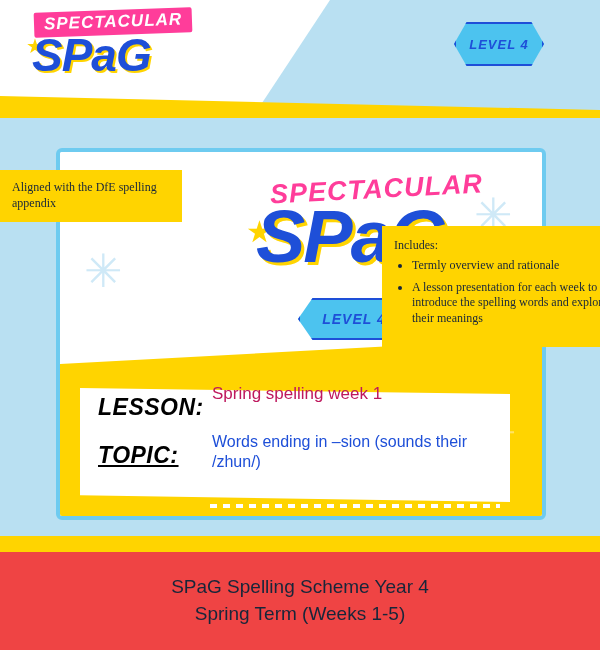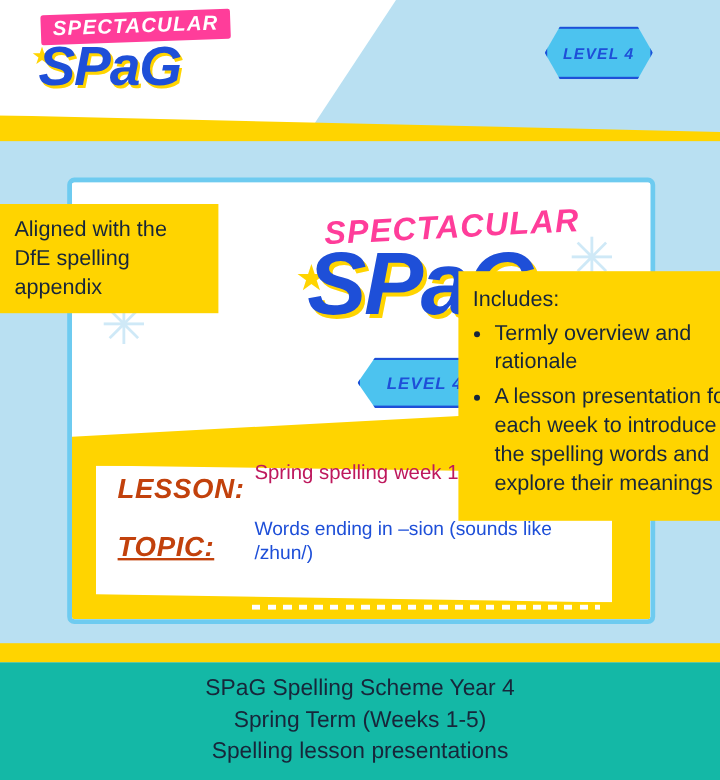--- a/index.html
+++ b/index.html
@@ -173,21 +173,21 @@
   .level-badge-slide span {
     color: #1e4fd8;
     font-weight: bold;
     font-style: italic;
     font-size: 14px;
     letter-spacing: 1px;
   }
 
   .lesson-label, .topic-label {
     position: absolute;
-    color: #c2410c;
+    color: #000000;
     font-weight: bold;
     font-style: italic;
     font-size: 23px;
     letter-spacing: 0.5px;
   }
   .lesson-label { left: 38px; top: 242px; }
   .topic-label  { left: 38px; top: 290px; text-decoration: underline; }
 
   .lesson-value {
     position: absolute;
@@ -210,23 +210,24 @@
     left: 150px; top: 352px;
     width: 290px; height: 4px;
     background: repeating-linear-gradient(to right, #ffffff 0 7px, transparent 7px 13px);
   }
 
   
   .callout {
     position: absolute;
     background: #ffd400;
     color: #17263a;
-    font-size: 18px;
+    font-size: 12px;
     line-height: 1.32;
     padding: 10px 12px;
+    font-family: Liberation Serif, serif;
   }
   .callout-left {
     left: 0px; top: 170px;
     width: 182px;
   }
   .callout-right {
     left: 382px; top: 226px;
     width: 246px;
     padding: 12px 14px 14px 12px;
   }
@@ -240,21 +241,21 @@
   .footer-strip {
     position: absolute;
     left: 0; top: 536px;
     width: 600px; height: 16px;
     background: #ffd400;
   }
   .footer {
     position: absolute;
     left: 0; top: 552px;
     width: 600px; height: 98px;
-    background: #14b8a6;
+    background: #ef4444;
     display: flex;
     flex-direction: column;
     align-items: center;
     justify-content: center;
   }
   .footer-line {
     color: #17263a;
     font-size: 19px;
     line-height: 1.42;
     text-align: center;
@@ -294,35 +295,34 @@
   <div class="level-badge-slide">
     <span>LEVEL 4</span>
   </div>
 
   <div class="slide-white-panel"></div>
 
   <div class="lesson-label">LESSON:</div>
   <div class="lesson-value">Spring spelling week 1</div>
 
   <div class="topic-label">TOPIC:</div>
-  <div class="topic-value">Words ending in –sion (sounds like /zhun/)</div>
+  <div class="topic-value">Words ending in –sion (sounds their /zhun/)</div>
 
   <div class="dotted-line"></div>
 </div>
 
 <div class="callout callout-left">
   <span>Aligned with the DfE spelling appendix</span>
 </div>
 
 <div class="callout callout-right">
   <div>Includes:</div>
   <ul>
     <li>Termly overview and rationale</li>
     <li>A lesson presentation for each week to introduce the spelling words and explore their meanings</li>
   </ul>
 </div>
 
 <div class="footer-strip"></div>
 <div class="footer">
   <div class="footer-line">SPaG Spelling Scheme Year 4</div>
   <div class="footer-line">Spring Term (Weeks 1-5)</div>
-  <div class="footer-line">Spelling lesson presentations</div>
 </div>
 
 </body></html>

